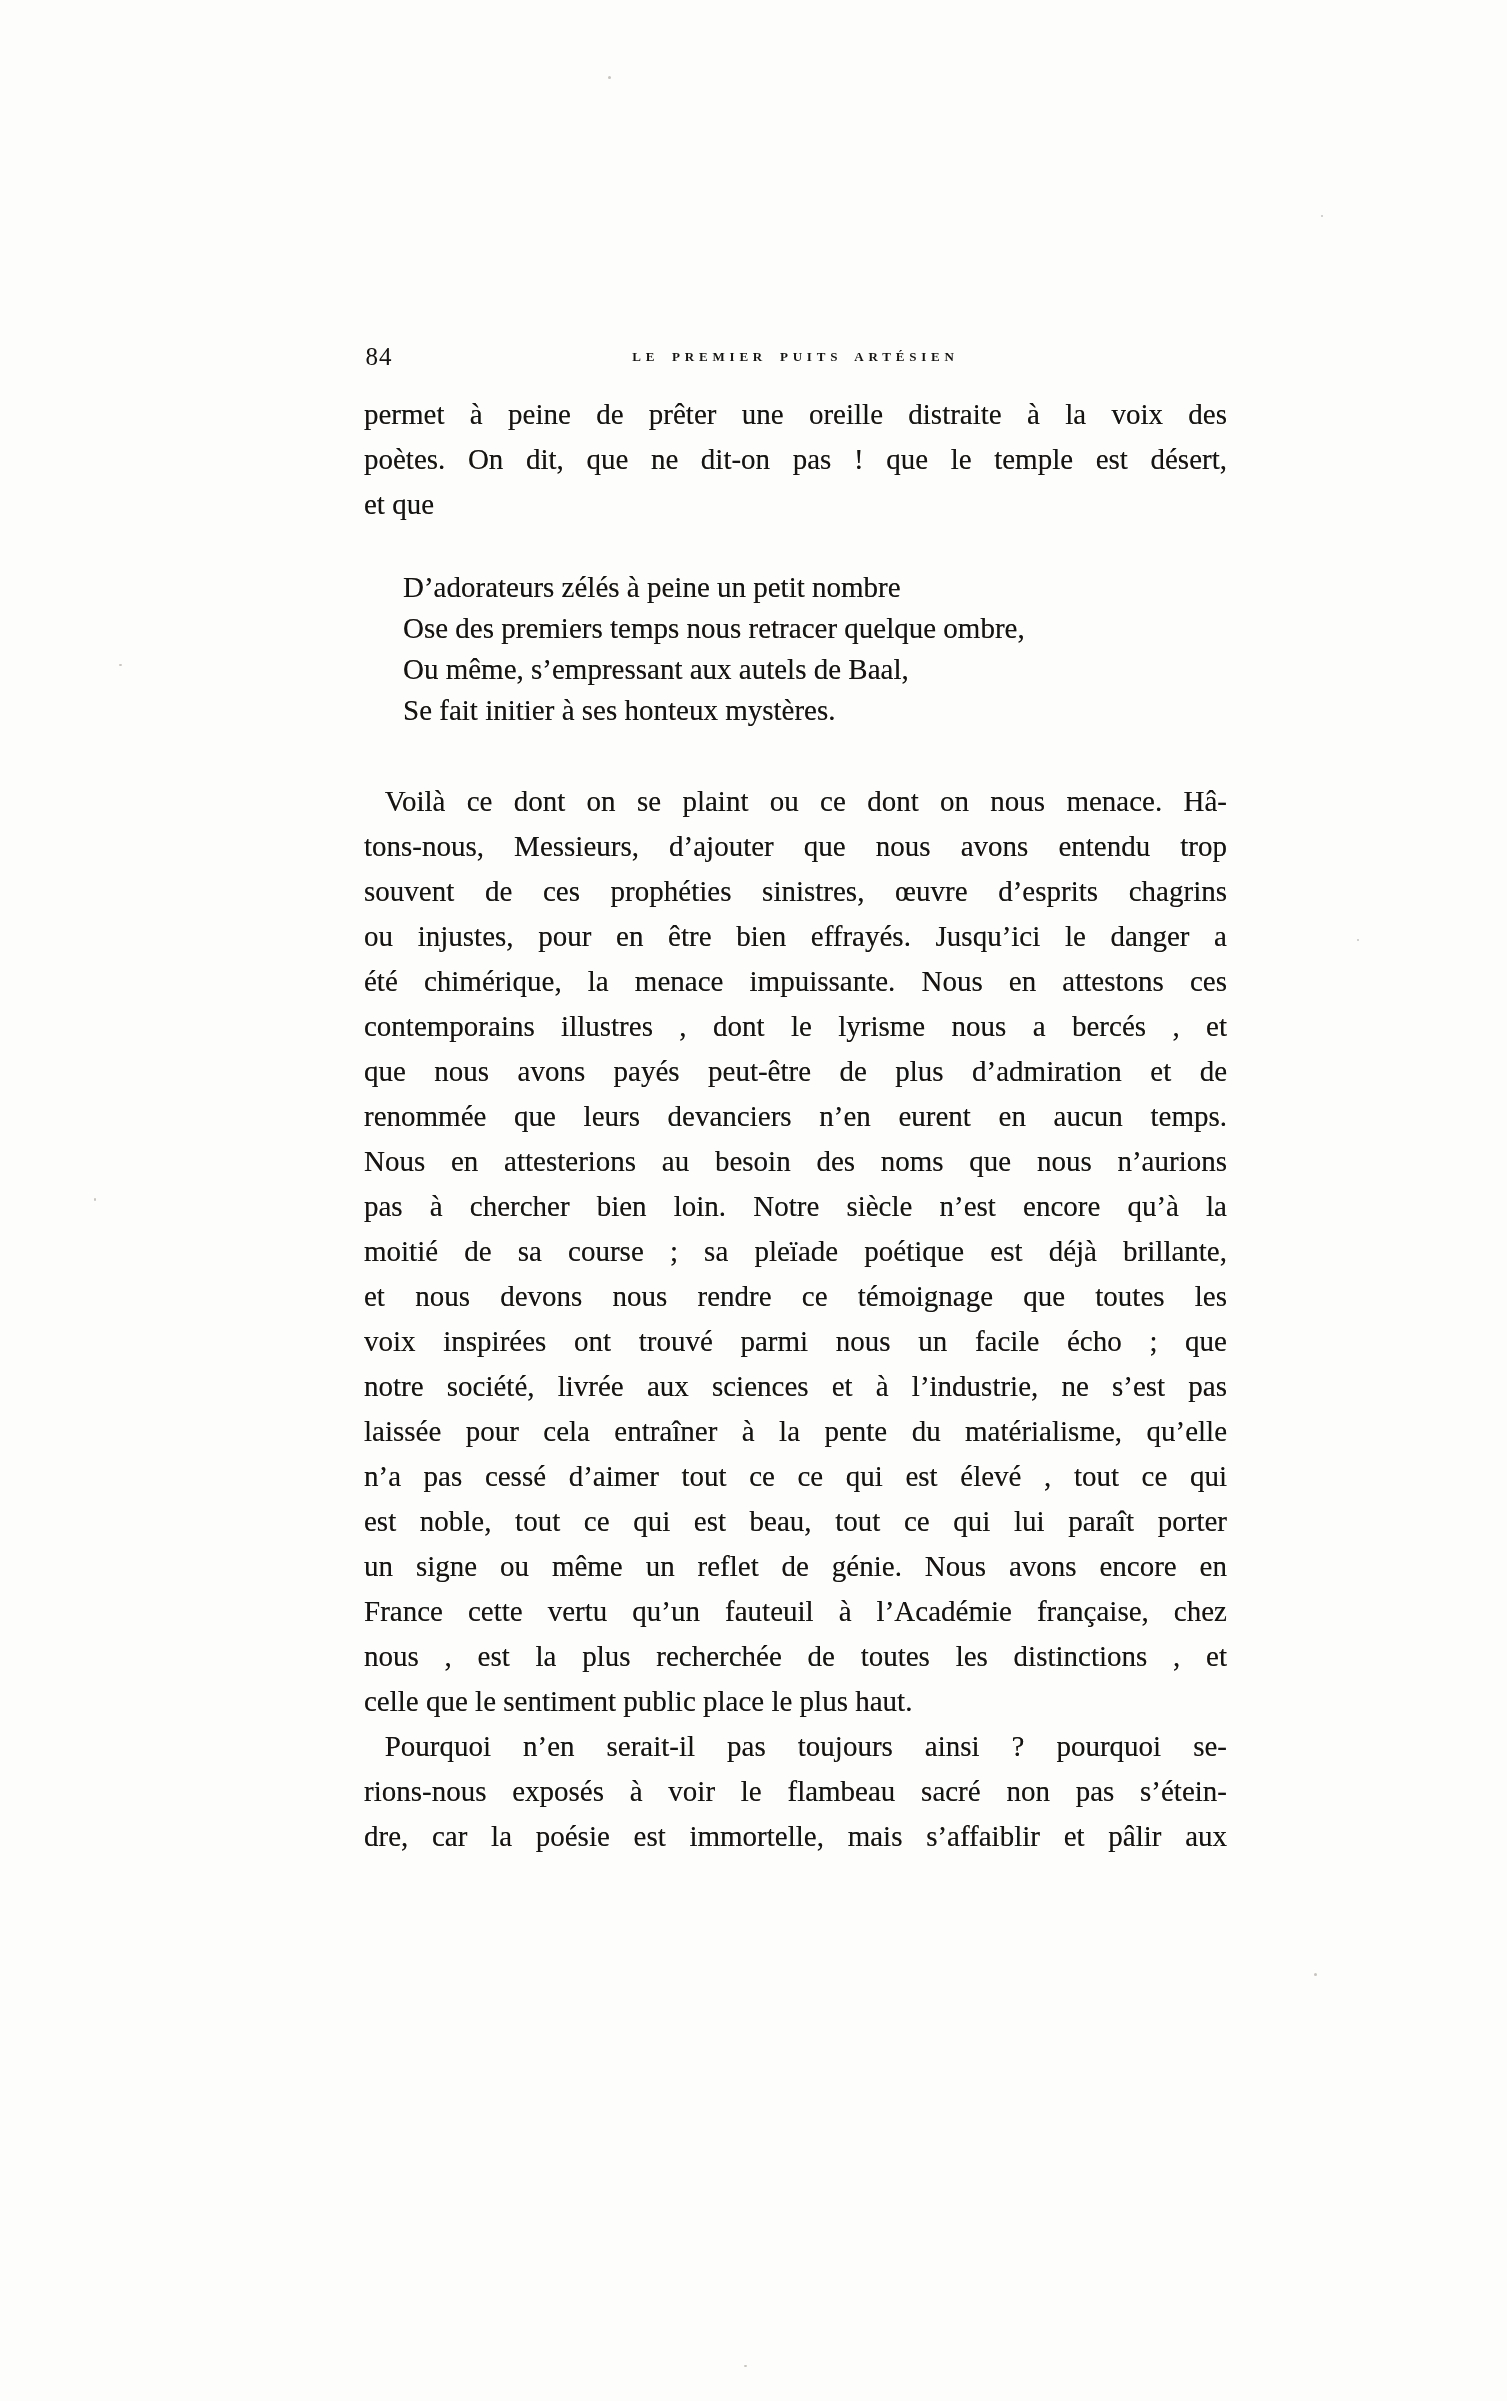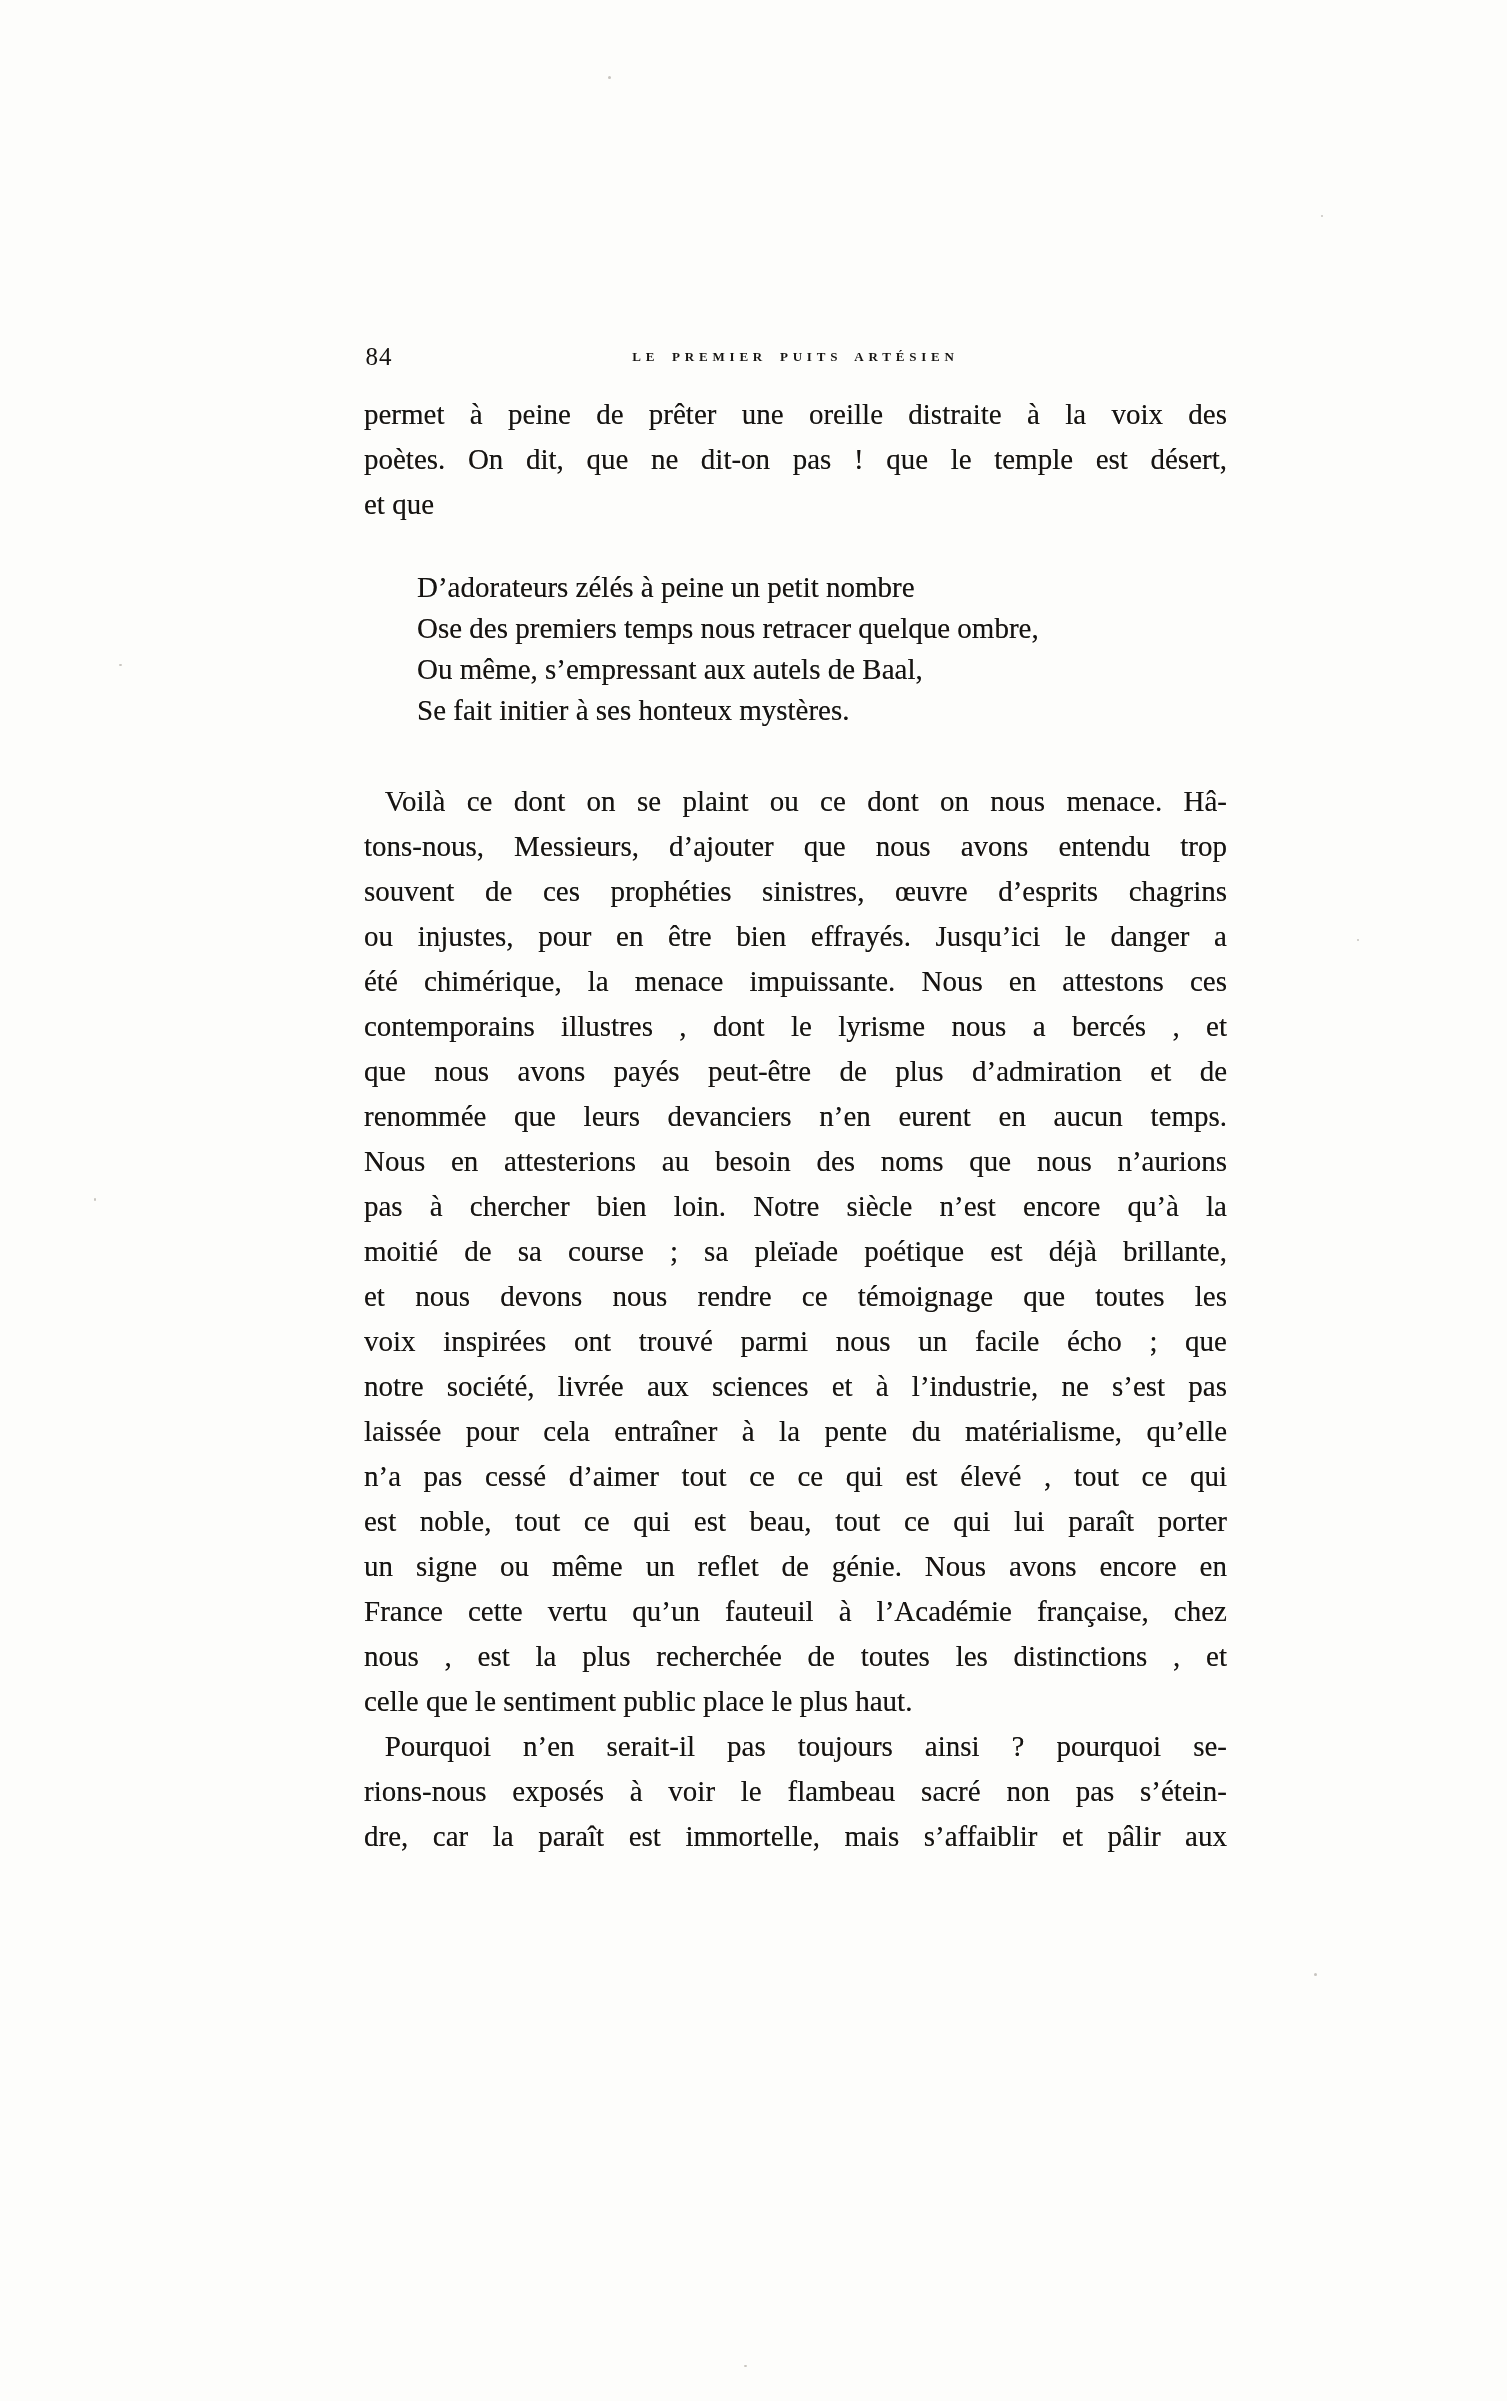--- a/index.html
+++ b/index.html
@@ -56,21 +56,21 @@
   }
   .line.no-just {
     text-align: center;
     text-align-last: left;
   }
   .line.first-indent {
     text-indent: 20.7px;
   }
   .verse {
     margin-top: 40px;
-    margin-left: 53px;
+    margin-left: 39px;
     font-size: 29px;
     line-height: 41px;
     text-shadow: 0 0 0.5px rgba(20, 16, 10, 0.55);
   }
   .verse .line {
     text-align: left;
     text-align-last: left;
   }
   .speck {
     position: absolute;
@@ -132,18 +132,18 @@
       <div class="line">est noble, tout ce qui est beau, tout ce qui lui paraît porter</div>
       <div class="line">un signe ou même un reflet de génie. Nous avons encore en</div>
       <div class="line">France cette vertu qu’un fauteuil à l’Académie française, chez</div>
       <div class="line">nous , est la plus recherchée de toutes les distinctions , et</div>
       <div class="line no-just">celle que le sentiment public place le plus haut.</div>
     </div>
 
     <div class="para para-final">
       <div class="line first-indent">Pourquoi n’en serait-il pas toujours ainsi ? pourquoi se-</div>
       <div class="line">rions-nous exposés à voir le flambeau sacré non pas s’étein-</div>
-      <div class="line">dre, car la paraît est immortelle, mais s’affaiblir et pâlir aux</div>
+      <div class="line">dre, car la poésie est immortelle, mais s’affaiblir et pâlir aux</div>
     </div>
 
   </div>
 </div>
 
 
 </body></html>

